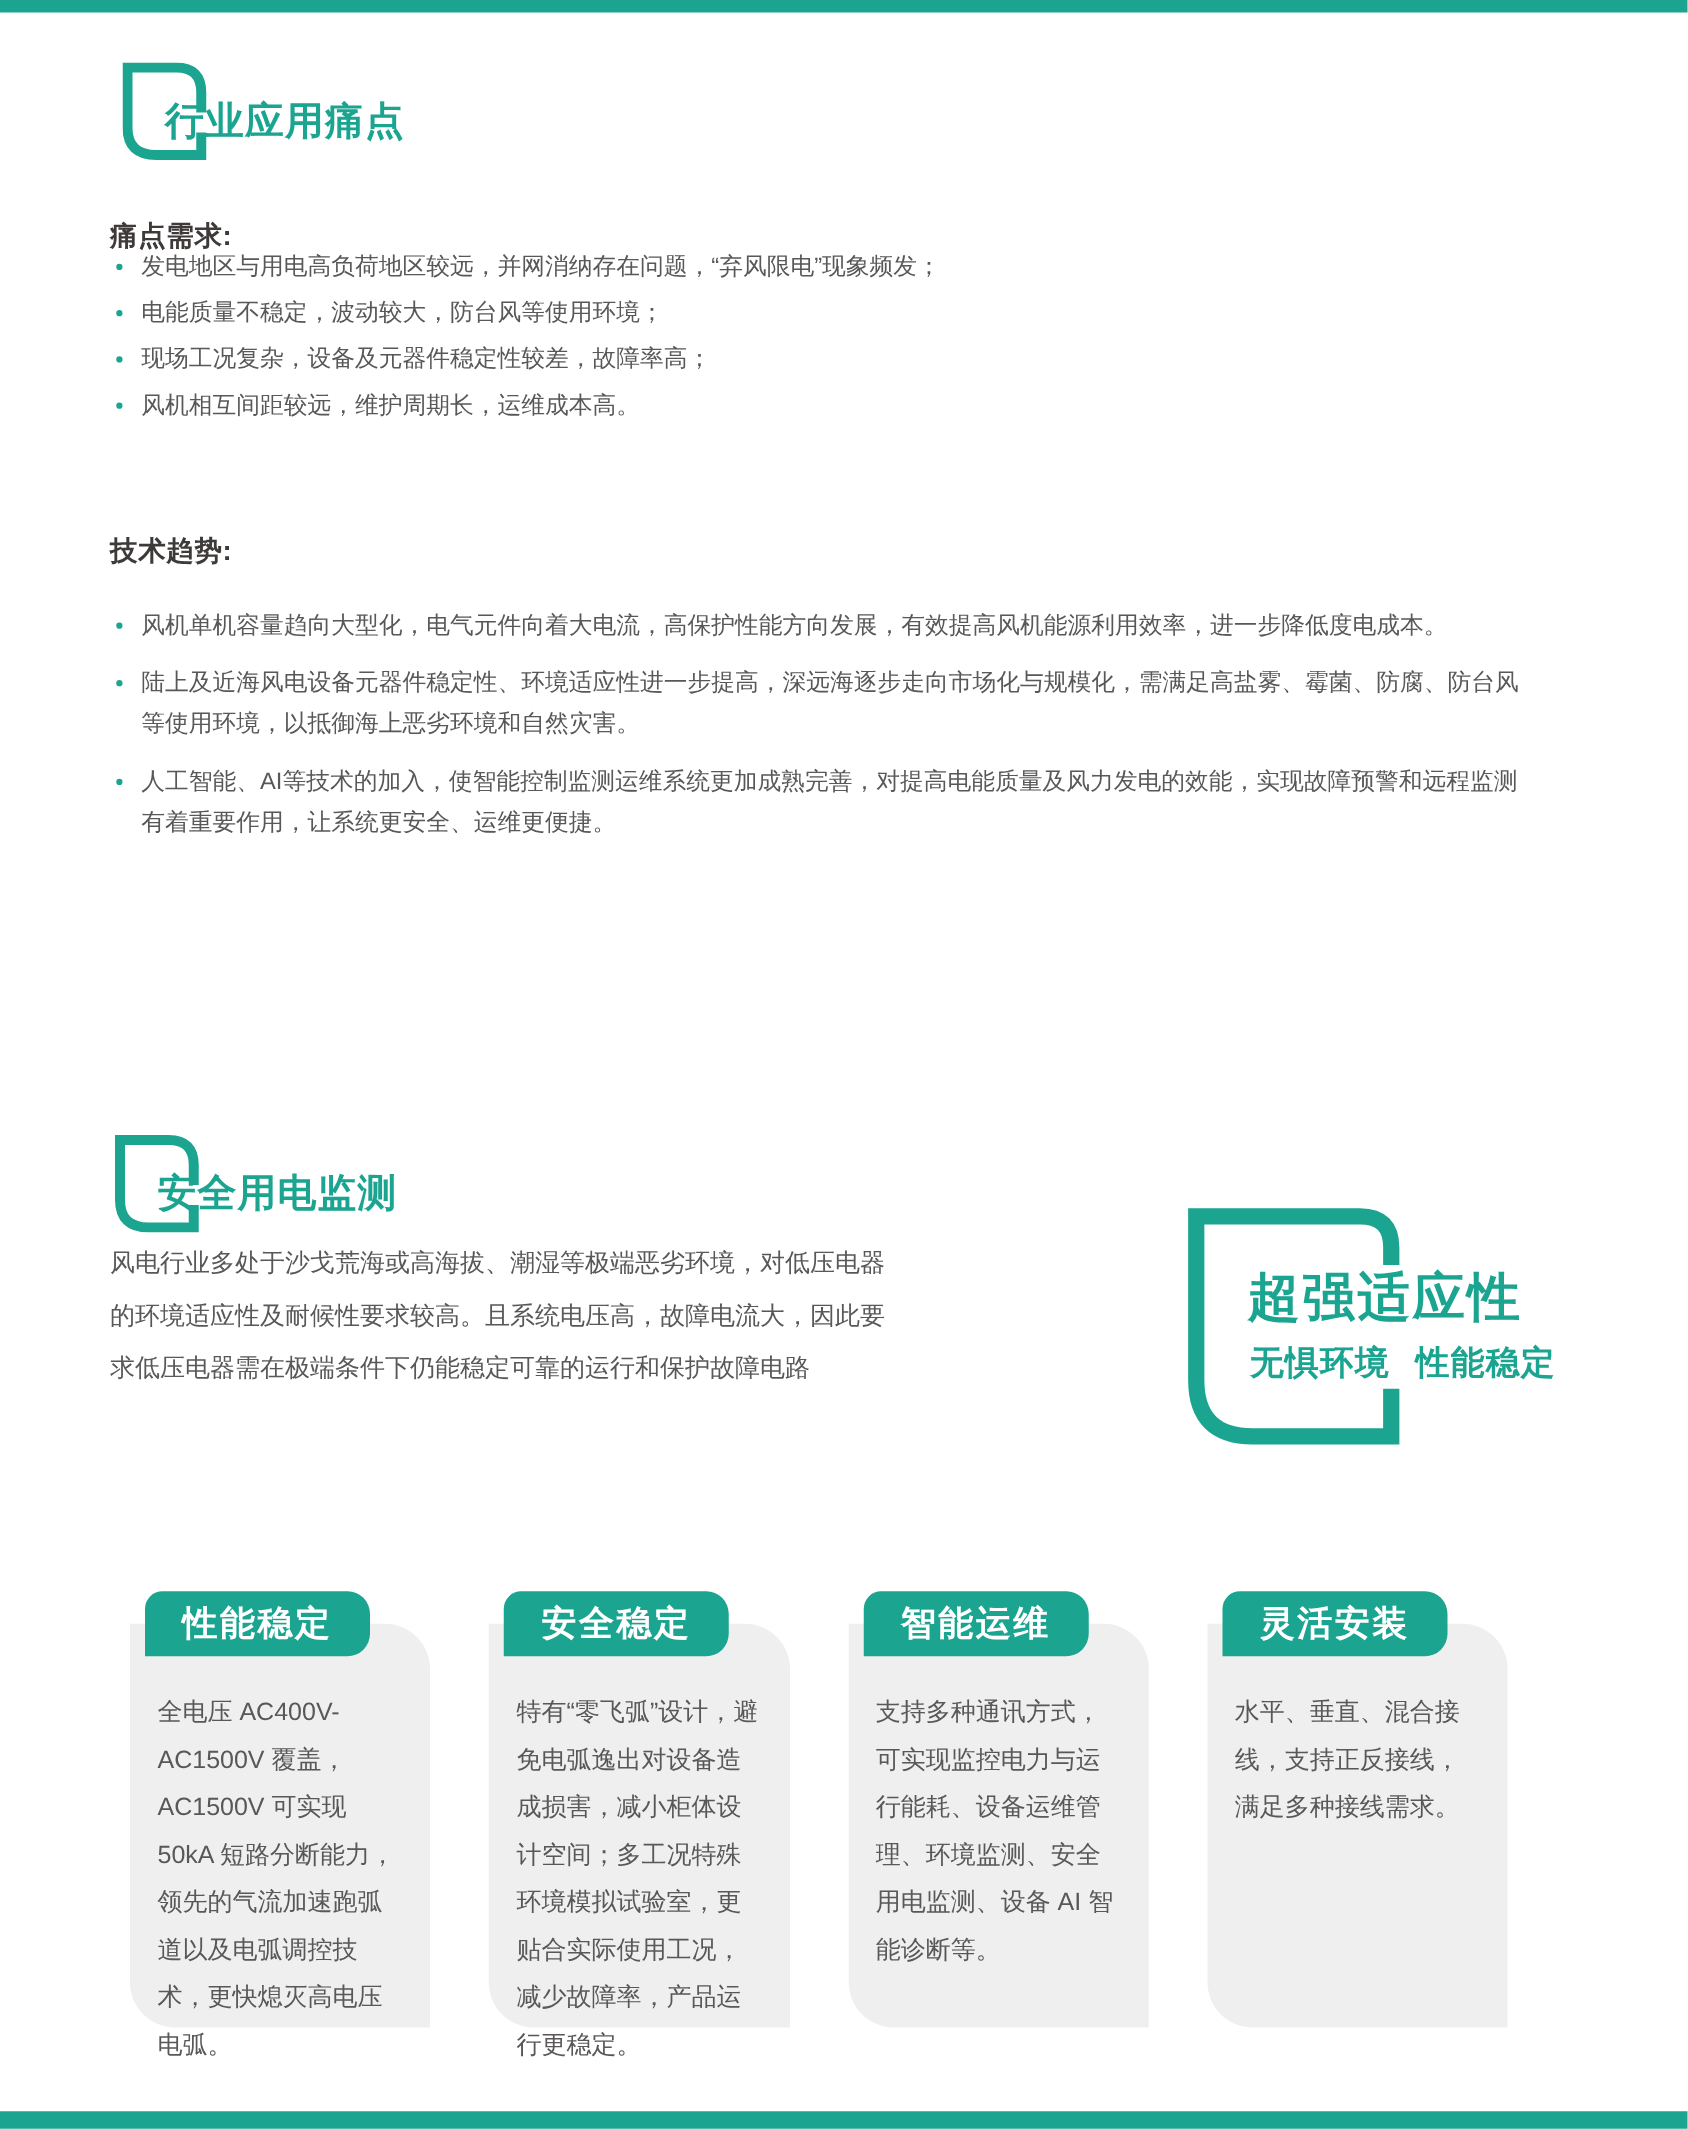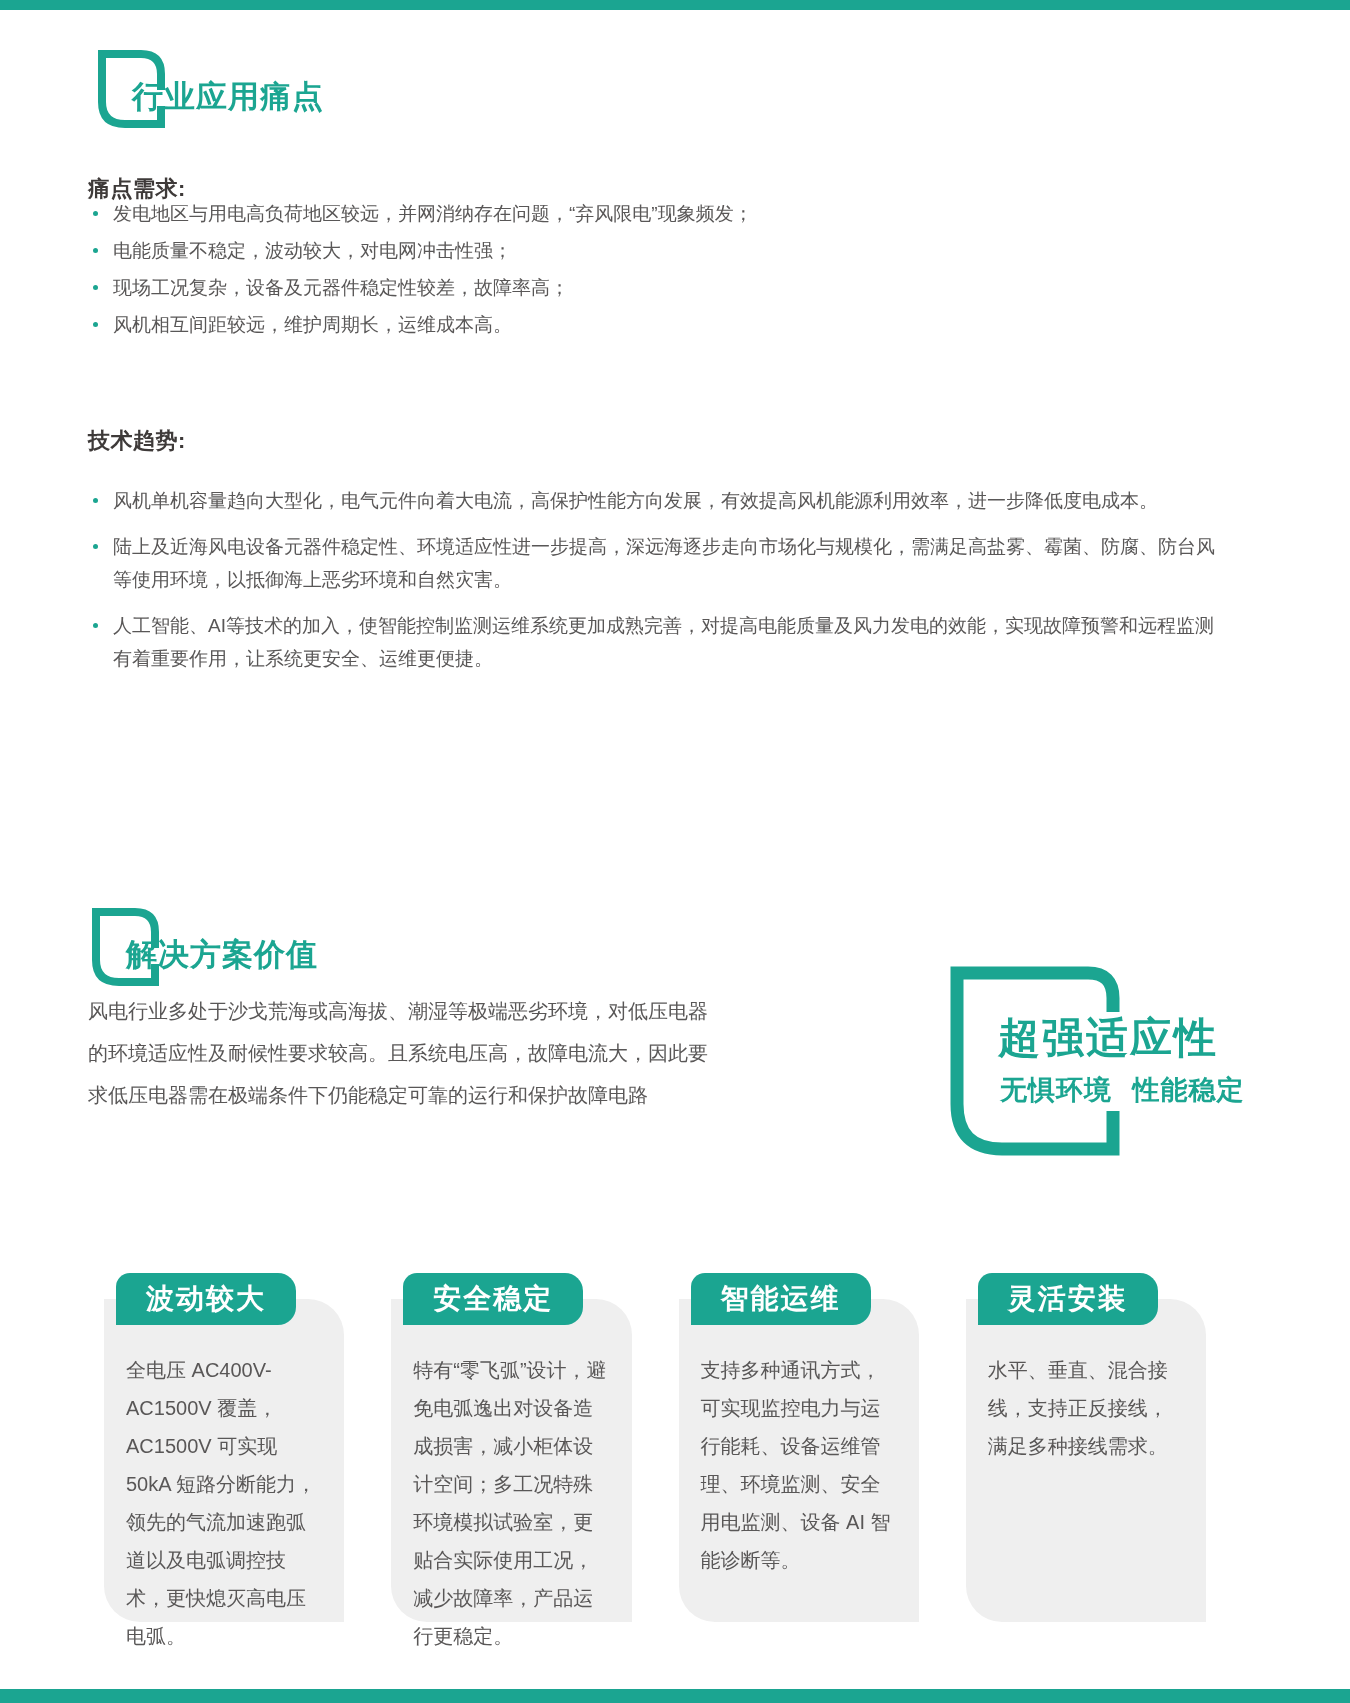--- a/index.html
+++ b/index.html
@@ -91,52 +91,52 @@
 <div class="section-header" id="header1">
   <svg class="bracket-sm" viewBox="0 0 72 78" aria-hidden="true">
     <path d="M 63 40 L 63 24 Q 63 4 43 4 L 4 4 L 4 52 Q 4 74 27 74 L 63 74 L 63 56" fill="none" stroke="#1BA591" stroke-width="8"></path>
   </svg>
   <div class="section-title">行业应用痛点</div>
 </div>
 
 <div class="sub-heading" id="pain-heading">痛点需求:</div>
 <ul class="bullets" id="bullets-pain">
   <li>发电地区与用电高负荷地区较远，并网消纳存在问题，“弃风限电”现象频发；</li>
-  <li>电能质量不稳定，波动较大，对电网冲击性强；</li>
+  <li>电能质量不稳定，波动较大，防台风等使用环境；</li>
   <li>现场工况复杂，设备及元器件稳定性较差，故障率高；</li>
   <li>风机相互间距较远，维护周期长，运维成本高。</li>
 </ul>
 
 <div class="sub-heading" id="trend-heading">技术趋势:</div>
 <ul class="bullets" id="bullets-trend">
   <li>风机单机容量趋向大型化，电气元件向着大电流，高保护性能方向发展，有效提高风机能源利用效率，进一步降低度电成本。</li>
   <li>陆上及近海风电设备元器件稳定性、环境适应性进一步提高，深远海逐步走向市场化与规模化，需满足高盐雾、霉菌、防腐、防台风等使用环境，以抵御海上恶劣环境和自然灾害。</li>
   <li>人工智能、AI等技术的加入，使智能控制监测运维系统更加成熟完善，对提高电能质量及风力发电的效能，实现故障预警和远程监测有着重要作用，让系统更安全、运维更便捷。</li>
 </ul>
 
 <div class="section-header" id="header2">
   <svg class="bracket-sm" viewBox="0 0 72 78" aria-hidden="true">
     <path d="M 63 40 L 63 24 Q 63 4 43 4 L 4 4 L 4 52 Q 4 74 27 74 L 63 74 L 63 56" fill="none" stroke="#1BA591" stroke-width="8"></path>
   </svg>
-  <div class="section-title">解决方案价值</div>
+  <div class="section-title">安全用电监测</div>
 </div>
 
 <div id="solution-paragraph">风电行业多处于沙戈荒海或高海拔、潮湿等极端恶劣环境，对低压电器的环境适应性及耐候性要求较高。且系统电压高，故障电流大，因此要求低压电器需在极端条件下仍能稳定可靠的运行和保护故障电路</div>
 
 <div id="feature">
   <svg class="bracket-lg" viewBox="0 0 172 190" aria-hidden="true">
     <path d="M 163 46 L 163 32 Q 163 7 138 7 L 7 7 L 7 138 Q 7 183 52 183 L 163 183 L 163 145" fill="none" stroke="#1BA591" stroke-width="13"></path>
   </svg>
   <div class="feature-title">超强适应性</div>
   <div class="feature-sub">无惧环境 性能稳定</div>
 </div>
 
 <div id="cards">
   <div class="card">
-    <div class="badge">波动较大</div>
+    <div class="badge">性能稳定</div>
     <div class="card-body">全电压 AC400V-AC1500V 覆盖，AC1500V 可实现 50kA 短路分断能力，领先的气流加速跑弧道以及电弧调控技术，更快熄灭高电压电弧。</div>
   </div>
   <div class="card">
     <div class="badge">安全稳定</div>
     <div class="card-body">特有“零飞弧”设计，避免电弧逸出对设备造成损害，减小柜体设计空间；多工况特殊环境模拟试验室，更贴合实际使用工况，减少故障率，产品运行更稳定。</div>
   </div>
   <div class="card">
     <div class="badge">智能运维</div>
     <div class="card-body">支持多种通讯方式，可实现监控电力与运行能耗、设备运维管理、环境监测、安全用电监测、设备 AI 智能诊断等。</div>
   </div>

